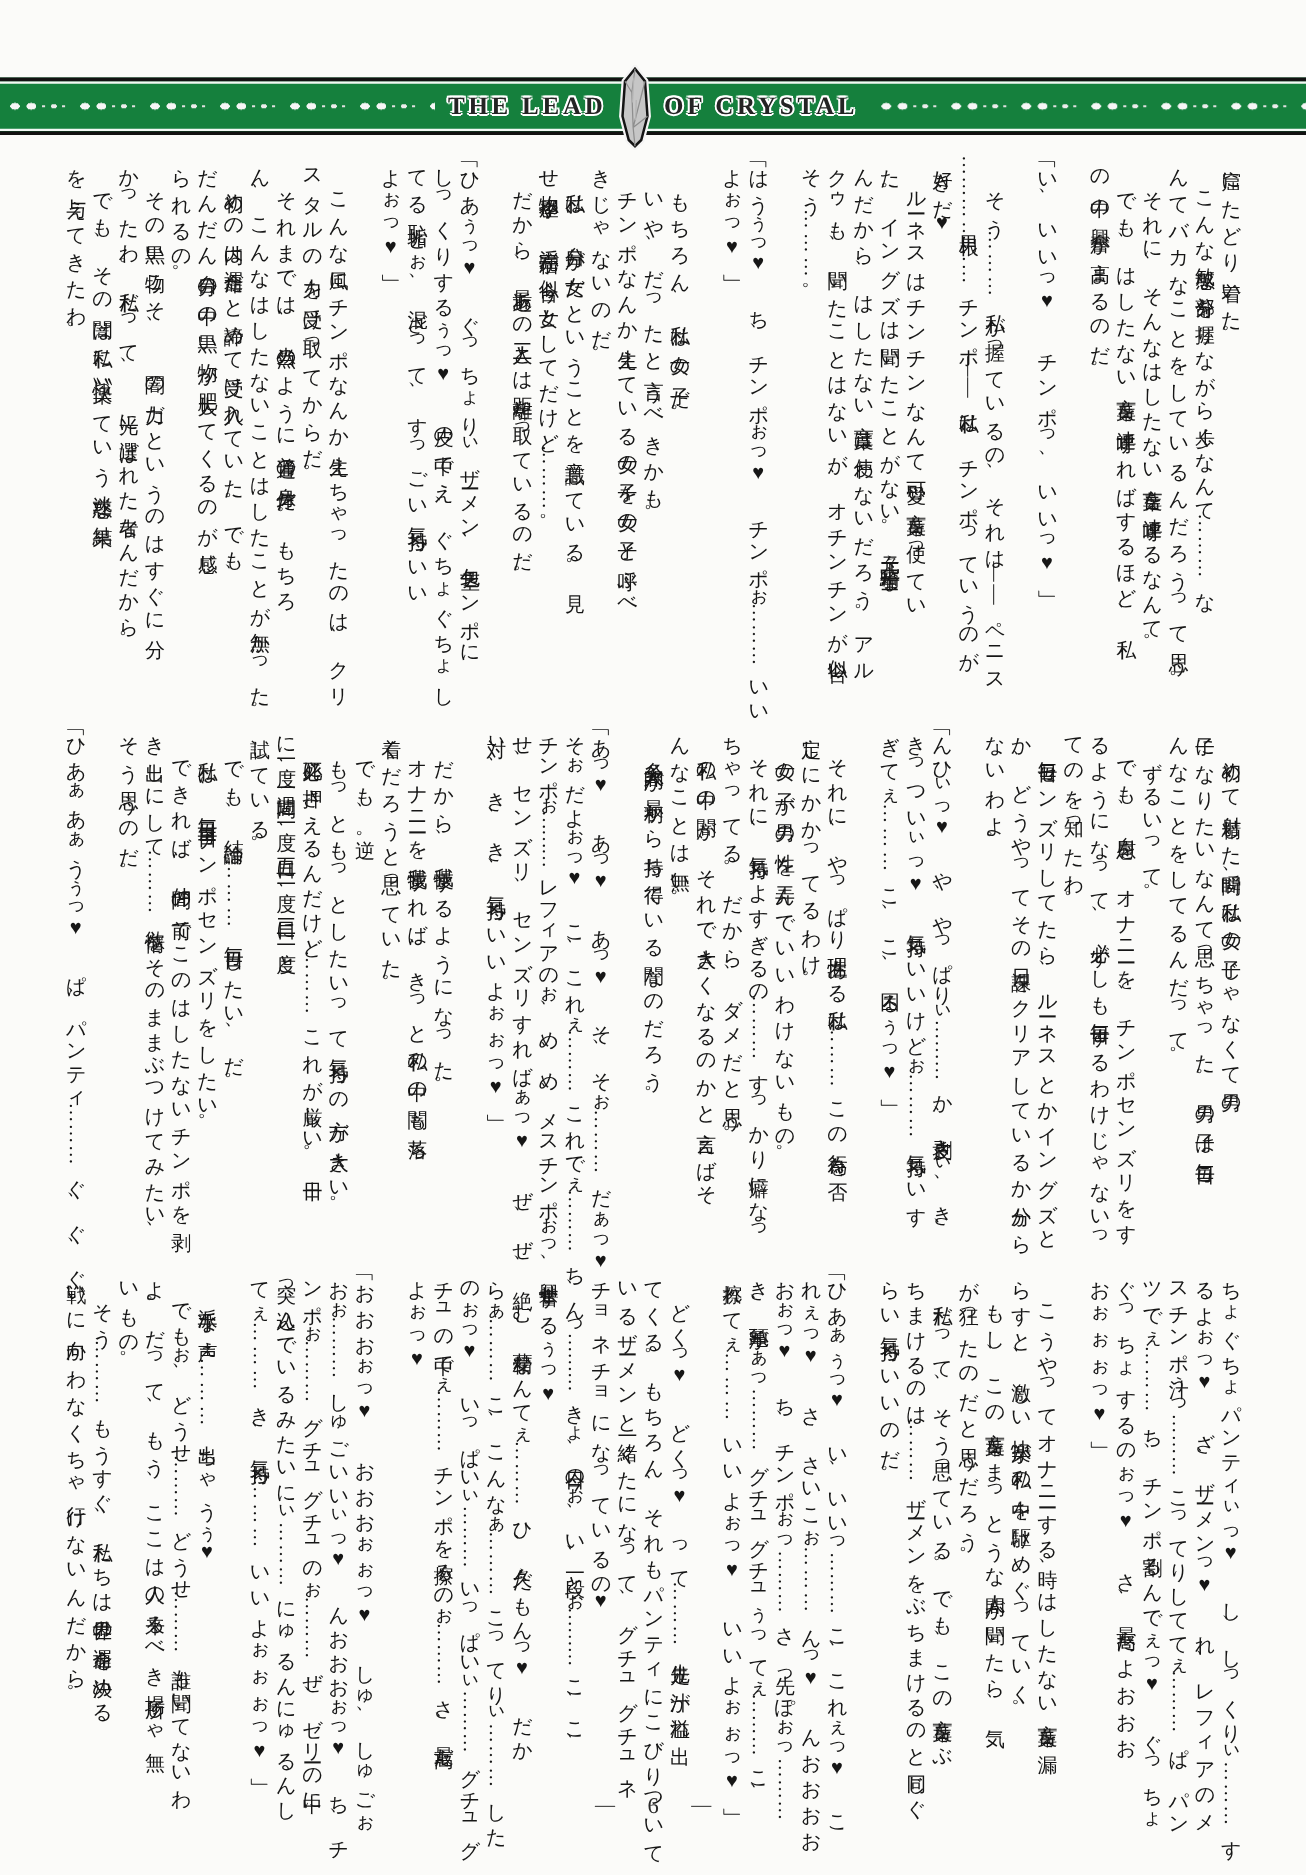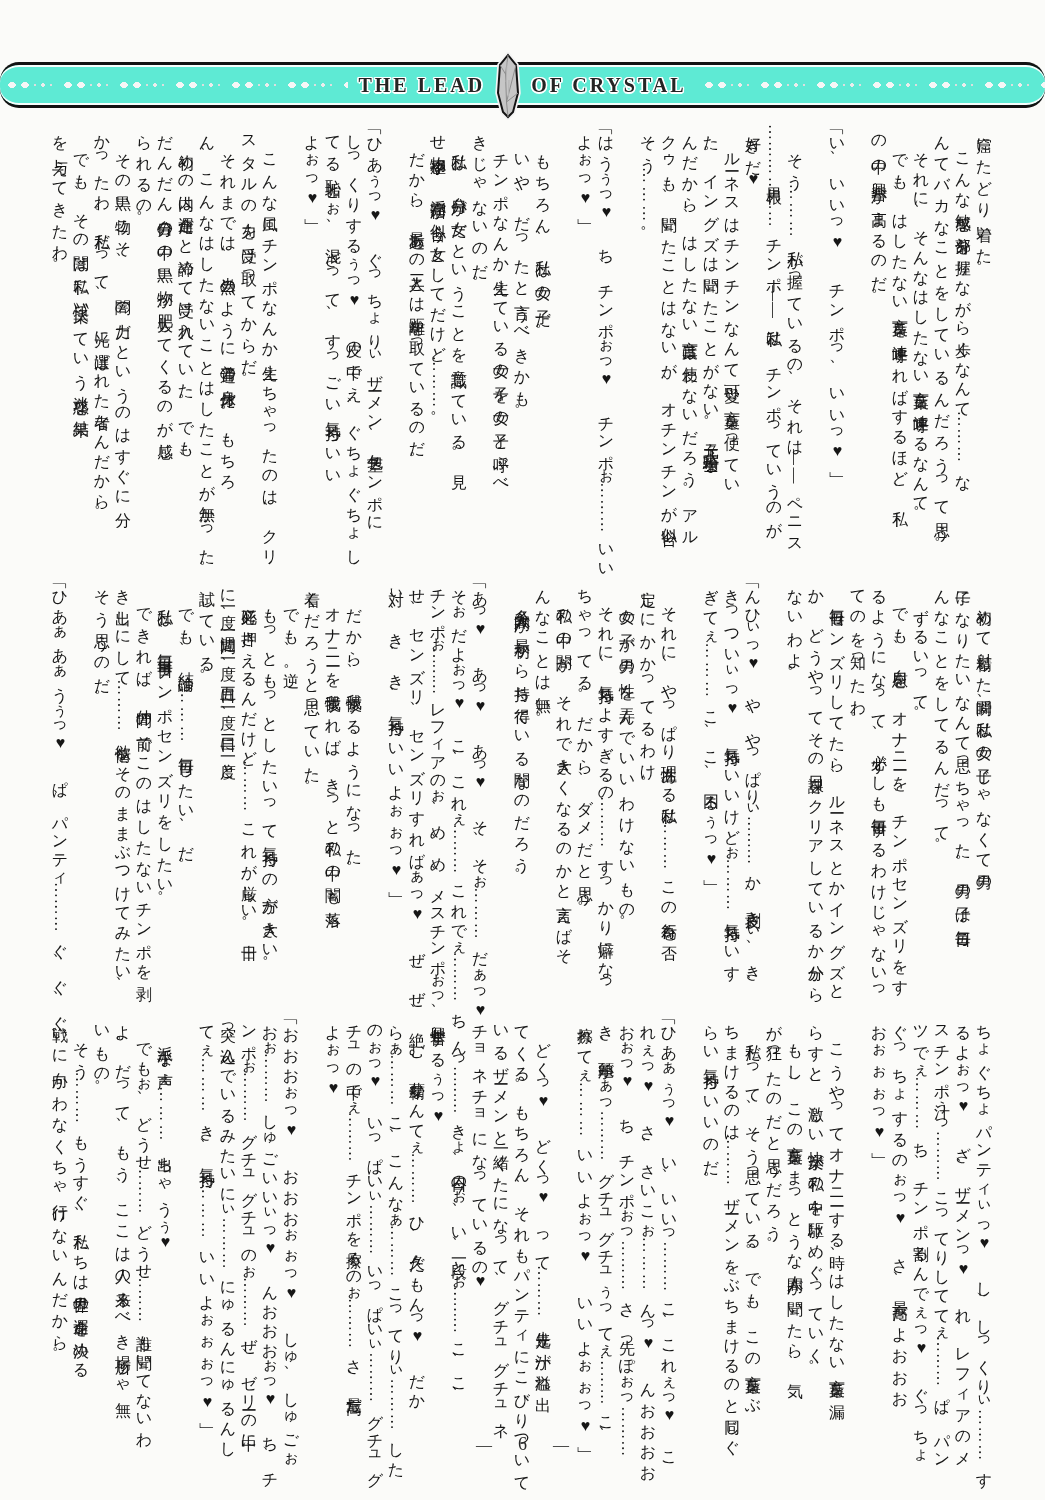--- a/index.html
+++ b/index.html
@@ -9,27 +9,26 @@
     position: relative;
     overflow: hidden;
     font-family: "Liberation Serif", "DejaVu Serif", serif;
     color: #161616;
   }
   
   .header-band {
     position: absolute;
     left: 0; right: 0; top: 62px;
     height: 40px;
-    background: #5eead4;
+    background: #15803d;
     border-top: 3px solid #121212;
     border-bottom: 3px solid #121212;
     box-shadow: inset 0 2px 0 rgba(255,255,255,.95), inset 0 -2px 0 rgba(255,255,255,.95);
     display: flex;
     align-items: center;
-    border-radius: 19px;
   }
   .dots {
     flex: 1 1 auto;
     height: 100%;
     background-image:
       radial-gradient(ellipse 5.5px 4px at 12px 50%, #f6f6f6 68%, rgba(255,255,255,0) 72%),
       radial-gradient(ellipse 5.5px 4px at 25px 50%, #f6f6f6 68%, rgba(255,255,255,0) 72%),
       radial-gradient(ellipse 2px 1.6px at 35px 50%, #dedede 68%, rgba(255,255,255,0) 75%),
       radial-gradient(ellipse 3.4px 2.4px at 43px 50%, #ececec 68%, rgba(255,255,255,0) 75%),
       radial-gradient(ellipse 2px 1.6px at 51px 50%, #dedede 68%, rgba(255,255,255,0) 75%);

